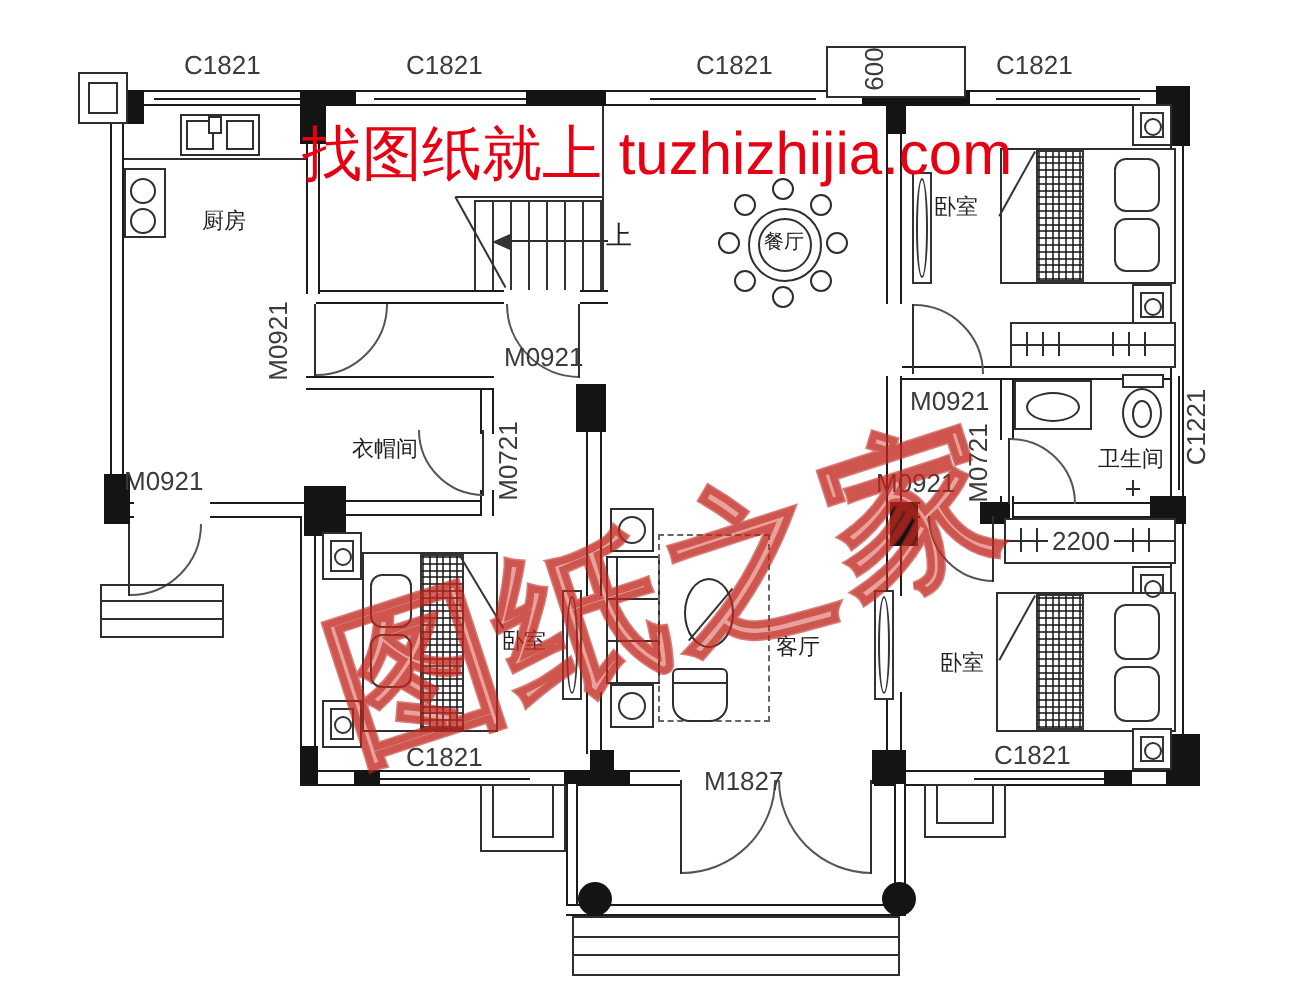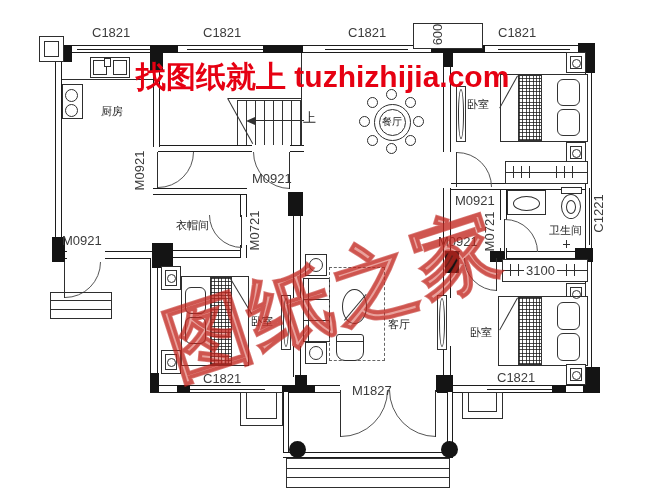--- a/index.html
+++ b/index.html
@@ -28,21 +28,21 @@
   .plant{position:absolute;border:1.2px solid #2e2e2e;background:#fff}
   .plant::after{content:"";position:absolute;inset:3px;border:1px solid #333;border-radius:50%}
   .hatch{position:absolute;background:repeating-linear-gradient(0deg,rgba(20,20,20,.75) 0 1px,transparent 1px 3.4px),repeating-linear-gradient(90deg,rgba(20,20,20,.75) 0 1px,transparent 1px 3.4px);border:1px solid #333}
   .treads{position:absolute;left:237px;top:100px;width:65px;height:45px;border-top:1.2px solid #333;
           background:repeating-linear-gradient(90deg,#333 0 1.2px,transparent 1.2px 9px)}
   .diag{position:absolute;height:1.2px;background:#333;transform-origin:left top}
   .tri{position:absolute;width:0;height:0;border-top:4px solid transparent;border-bottom:4px solid transparent;border-right:9px solid #333}
   .t{position:absolute;color:#3b3b3b;font-size:13px;line-height:1;white-space:nowrap}
   .cn{position:absolute;color:#1f1f1f;font-size:11px;line-height:1;white-space:nowrap}
   .vert{text-align:center;transform:rotate(-90deg)}
-  .banner{position:absolute;left:136px;top:57px;font-size:30px;font-weight:bold;color:#e60012;white-space:nowrap;z-index:6}
+  .banner{position:absolute;left:151px;top:57px;font-size:30px;font-weight:normal;color:#e60012;white-space:nowrap;z-index:6}
   .wm{position:absolute;left:168px;top:293px;font-size:84px;font-weight:bold;letter-spacing:3px;white-space:nowrap;
       color:rgba(207,46,36,.45);-webkit-text-stroke:1.5px rgba(190,35,28,.6);
       transform:rotate(-18deg);transform-origin:left center;z-index:5}
 </style>
 </head>
 <body>
 
 <div id="plan">
 
   <div class="wh" style="left:57px;top:45px;width:20px;height:8px"></div>
@@ -237,21 +237,21 @@
   <div class="ln" style="left:50px;top:309px;width:62px;height:1.2px"></div>
 
   <div class="t" style="left:92px;top:26px">C1821</div>
   <div class="t" style="left:203px;top:26px">C1821</div>
   <div class="t" style="left:348px;top:26px">C1821</div>
   <div class="t" style="left:498px;top:26px">C1821</div>
   <div class="t" style="left:203px;top:372px">C1821</div>
   <div class="t" style="left:497px;top:371px">C1821</div>
   <div class="t vert" style="left:568px;top:207px;width:60px">C1221</div>
   <div class="t vert" style="left:422px;top:28px;width:30px">600</div>
-  <div class="t" style="left:524px;top:264px;background:#fff;padding:0 2px">3100</div>
+  <div class="t" style="left:524px;top:264px;background:#fff;padding:0 2px">2200</div>
 
   <div class="t vert" style="left:116px;top:164px;width:46px">M0921</div>
   <div class="t" style="left:62px;top:234px">M0921</div>
   <div class="t" style="left:252px;top:172px">M0921</div>
   <div class="t" style="left:455px;top:194px">M0921</div>
   <div class="t" style="left:438px;top:235px">M0921</div>
   <div class="t vert" style="left:231px;top:224px;width:46px">M0721</div>
   <div class="t vert" style="left:466px;top:225px;width:46px">M0721</div>
   <div class="t" style="left:352px;top:384px">M1827</div>
 

